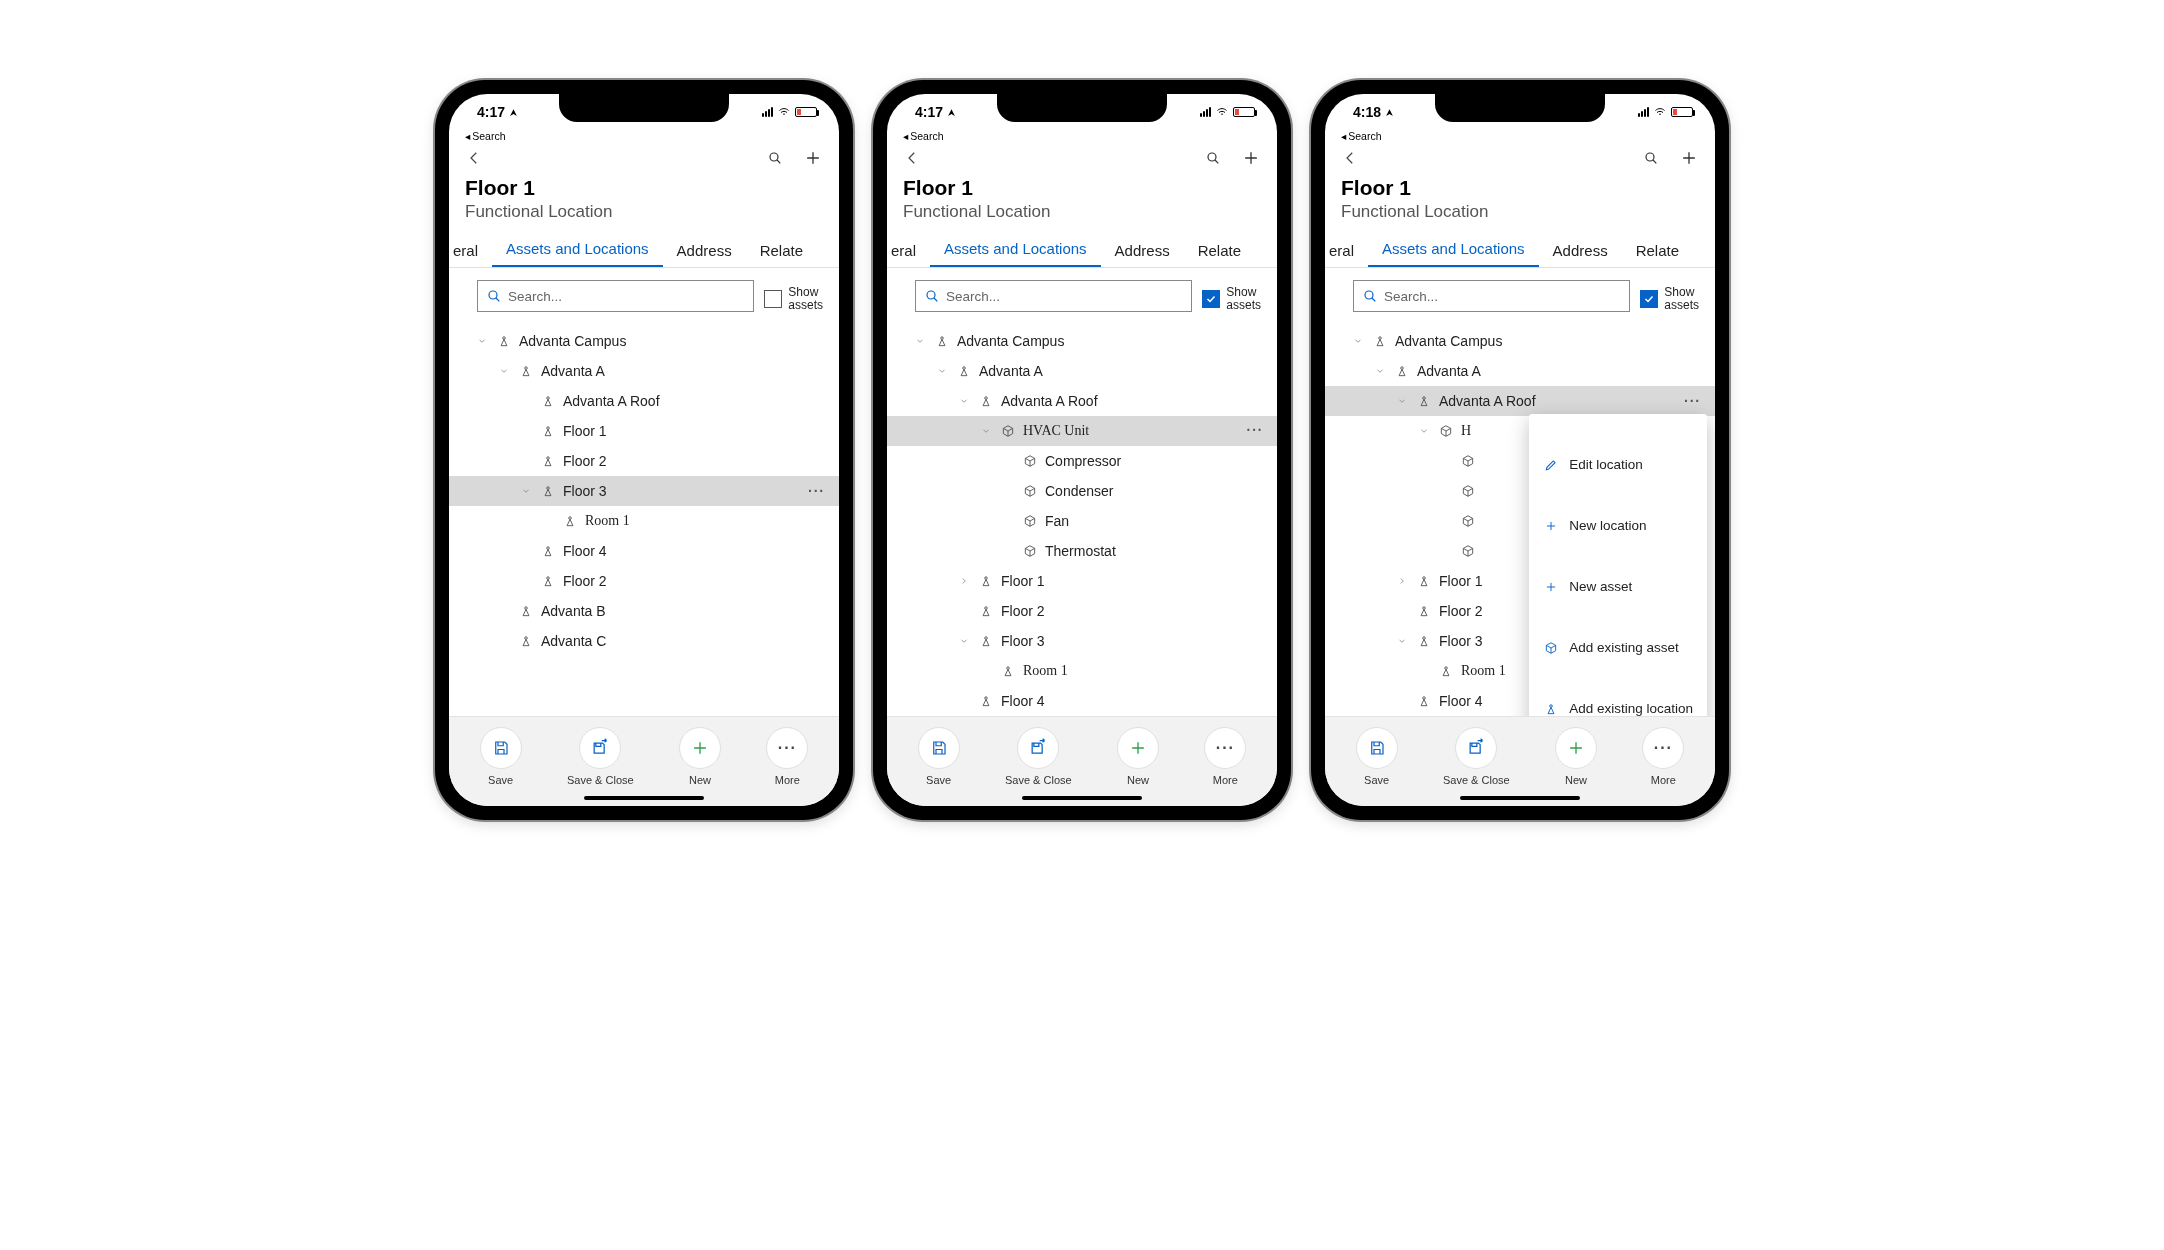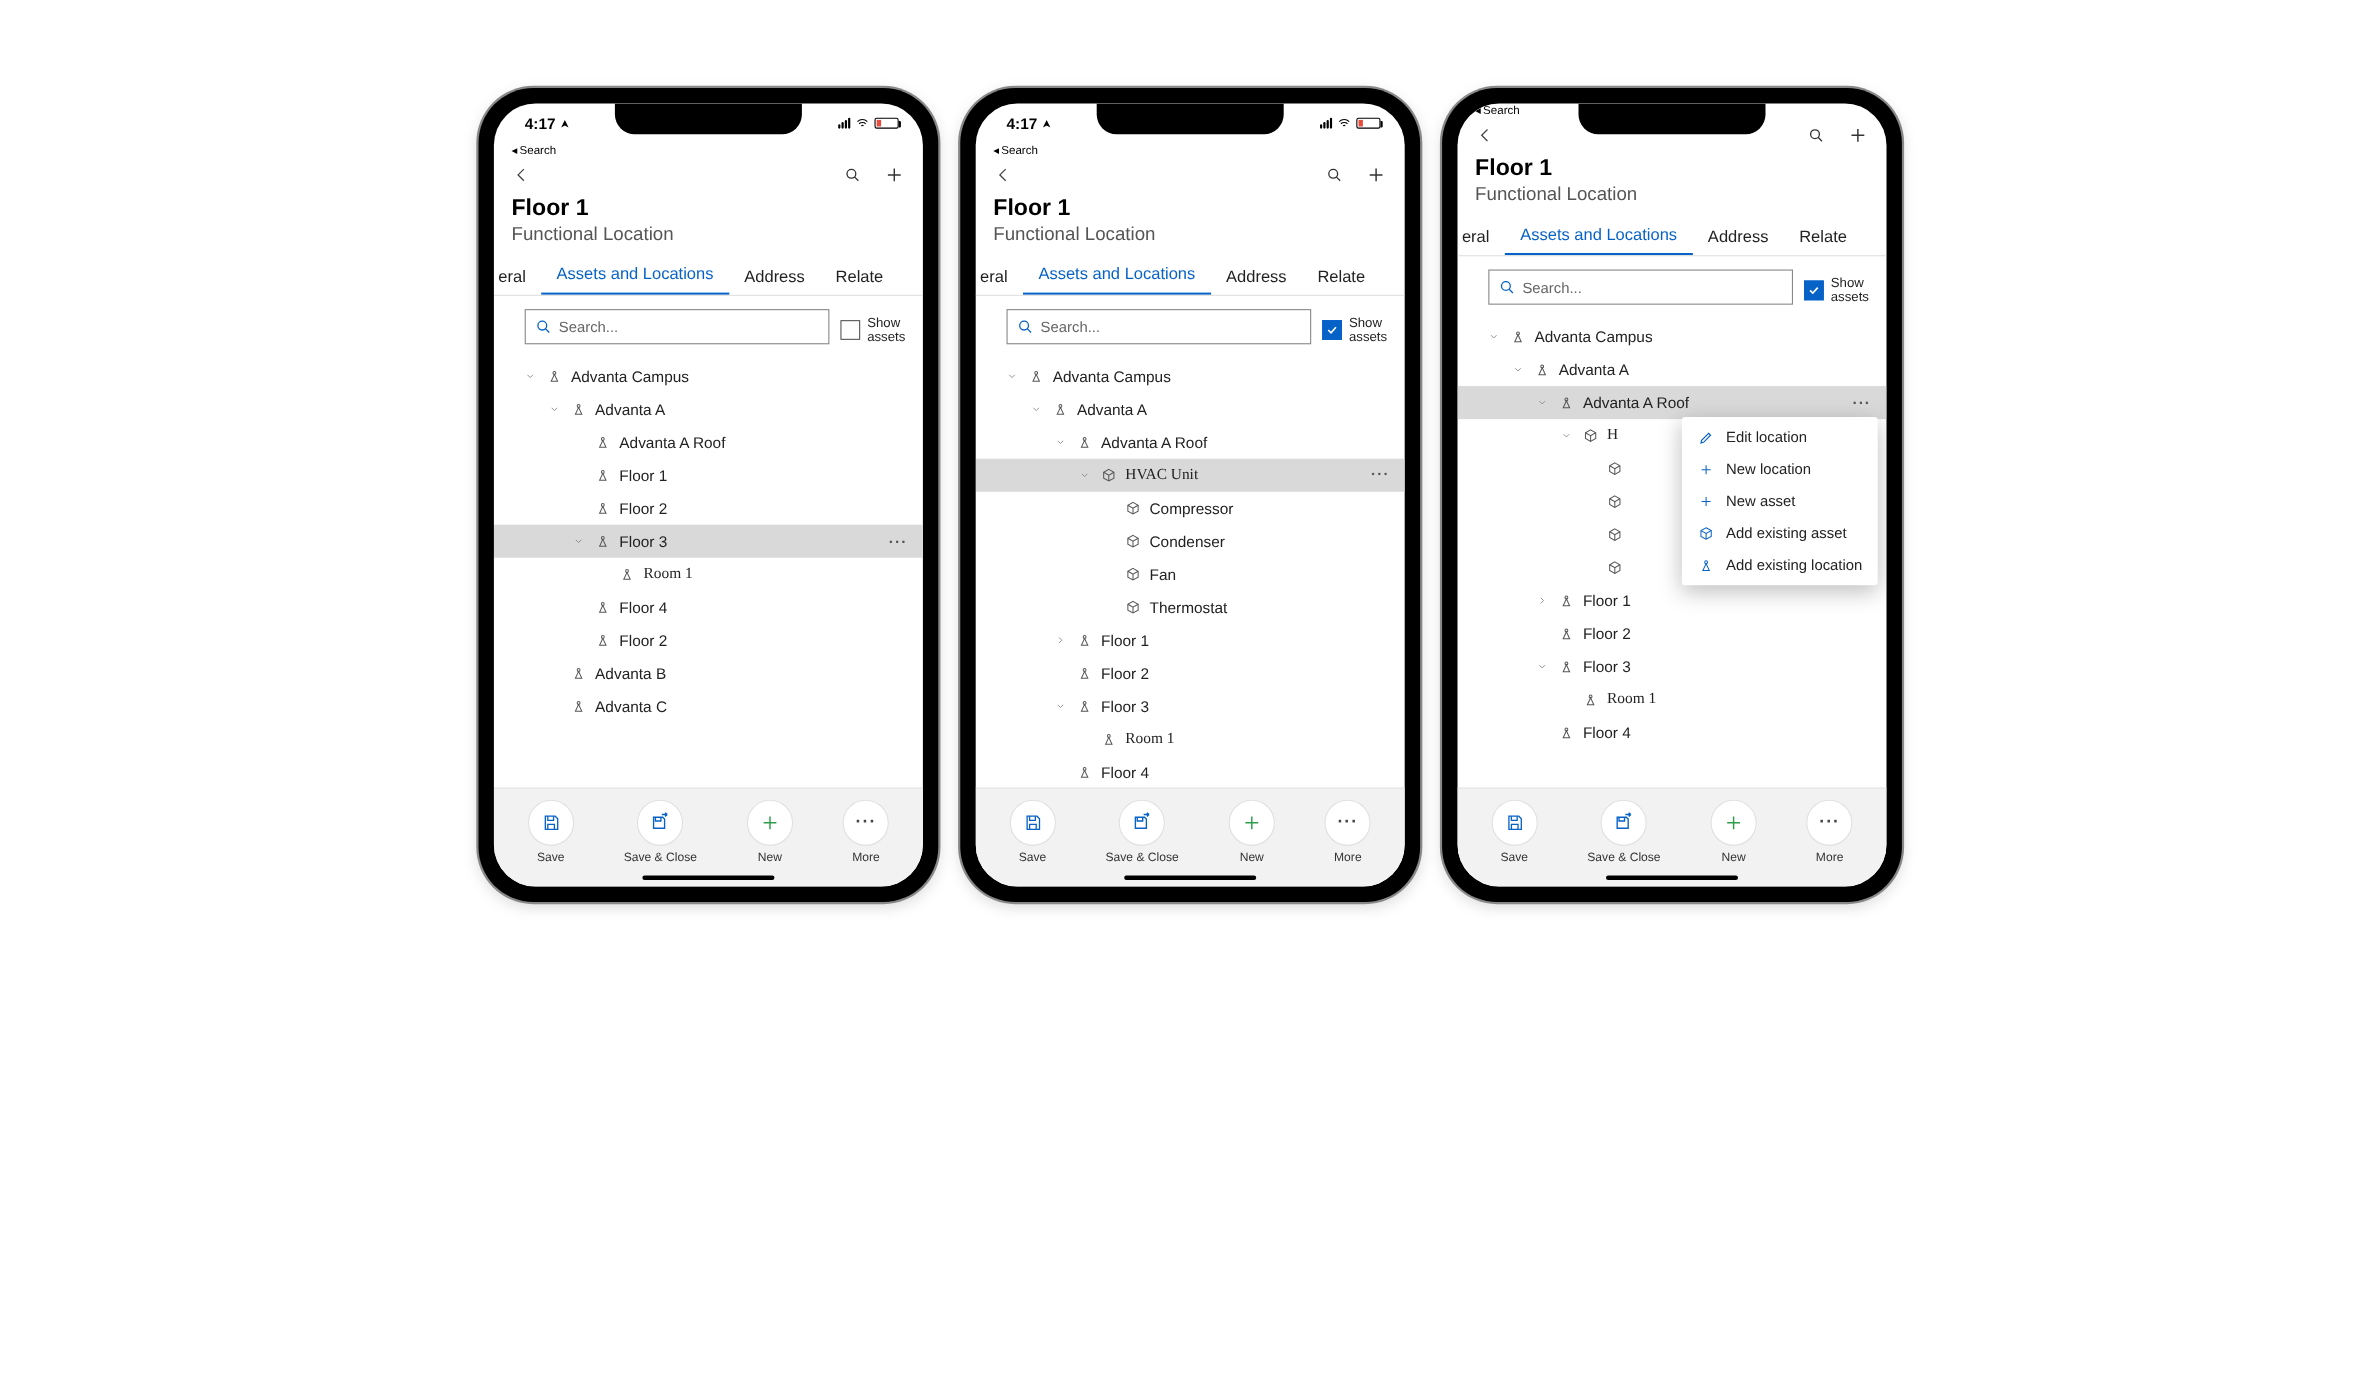--- a/index.html
+++ b/index.html
@@ -126,21 +126,21 @@
   }
   .bbtn .blabel { font-size:11px; color:#333;}
   .home-ind {
     position:absolute; bottom:6px; left:50%; transform:translateX(-50%);
     width:120px; height:4px; background:#000; border-radius:3px;
   }
   .context-menu {
     position:absolute; background:#fff; box-shadow:0 6px 20px rgba(0,0,0,.25);
     border-radius:3px; padding:4px 0; font-size:13.5px; z-index:5; min-width:160px;
   }
-  .context-menu .mitem { display:flex; align-items:center; gap:10px; padding:7px 14px; color:#222;}
+  .context-menu .mitem { display:flex; align-items:center; gap:10px; padding:7px 14px; color:#222;margin-top:32px;}
   .context-menu .mic { color:#0762c8; width:16px; display:inline-flex; justify-content:center;}
   svg { display:block; }
 </style>
 </head>
 <body>
 
 <div class="phone">
     <div class="screen">
       <div class="notch"></div>
       <div class="statusbar">
@@ -661,20 +661,44 @@
           </div>
           <div class="blabel">More</div>
         </div>
       </div>
       <div class="home-ind"></div>
     </div>
   </div>
 <div class="phone">
     <div class="screen">
       <div class="notch"></div>
+      <div class="statusbar">
+        <div class="status-left">
+          <span>4:18</span>
+          <svg width="9" height="9" viewBox="0 0 24 24" fill="#000">
+            <path d="M3 21 L12 3 L21 21 L12 16 Z"></path>
+          </svg>
+        </div>
+        <div class="status-right">
+          <span class="signal-bars">
+            <span></span>
+            <span></span>
+            <span></span>
+            <span></span>
+          </span>
+          <span class="wifi-ic">
+            <svg width="14" height="12" viewBox="0 0 24 24" fill="none" stroke="#000" stroke-width="2">
+              <path d="M3 9 C8 4 16 4 21 9"></path>
+              <path d="M6 13 C9 10 15 10 18 13"></path>
+              <path d="M10 17 C11 16 13 16 14 17"></path>
+            </svg>
+          </span>
+          <span class="battery-ic"></span>
+        </div>
+      </div>
       <div class="back-search">
         <span>◂</span>
         <span>Search</span>
       </div>
       <div class="topnav">
         <div>
           <svg width="18" height="18" viewBox="0 0 24 24" fill="none" stroke="#444" stroke-width="1.6">
             <path d="M15 5 L8 12 L15 19"></path>
           </svg>
         </div>

